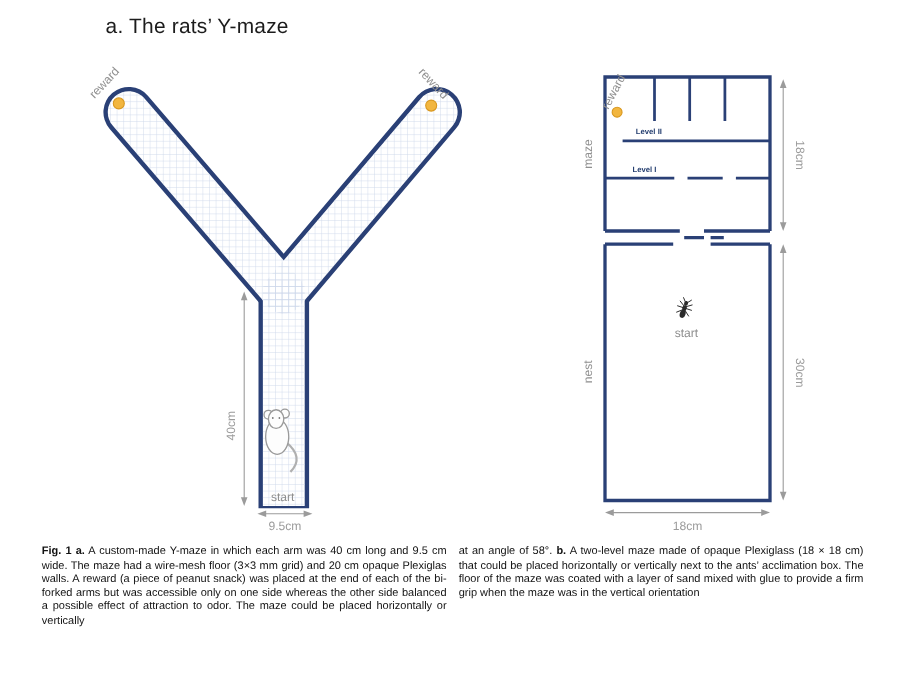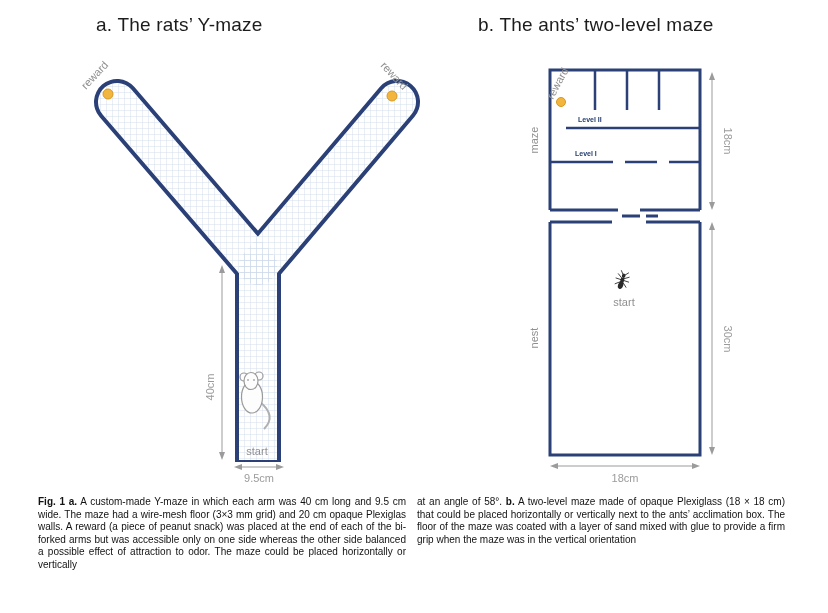--- a/index.html
+++ b/index.html
@@ -29,21 +29,20 @@
              line-height:1.26; color:#121212; text-align:justify; }
   .cap-col { width:368px; }
   .bold { font-weight:bold; }
 </style>
 </head>
 <body>
 
 <div class="page">
 
   <div class="panel-title" id="title-a">a. The rats’ Y-maze</div>
-  <div class="panel-title" id="title-b">b. The ants’ two-level maze</div>
 
   <svg id="svg-a" class="diagram" width="420" height="450" viewBox="0 0 420 450">
     <defs>
       <pattern id="mesh" patternUnits="userSpaceOnUse" width="6" height="6">
         <path d="M 6 0 L 0 0 0 6" fill="none" stroke="#ccd7ea" stroke-width="0.8"></path>
       </pattern>
     </defs>
 
     <g>
 

